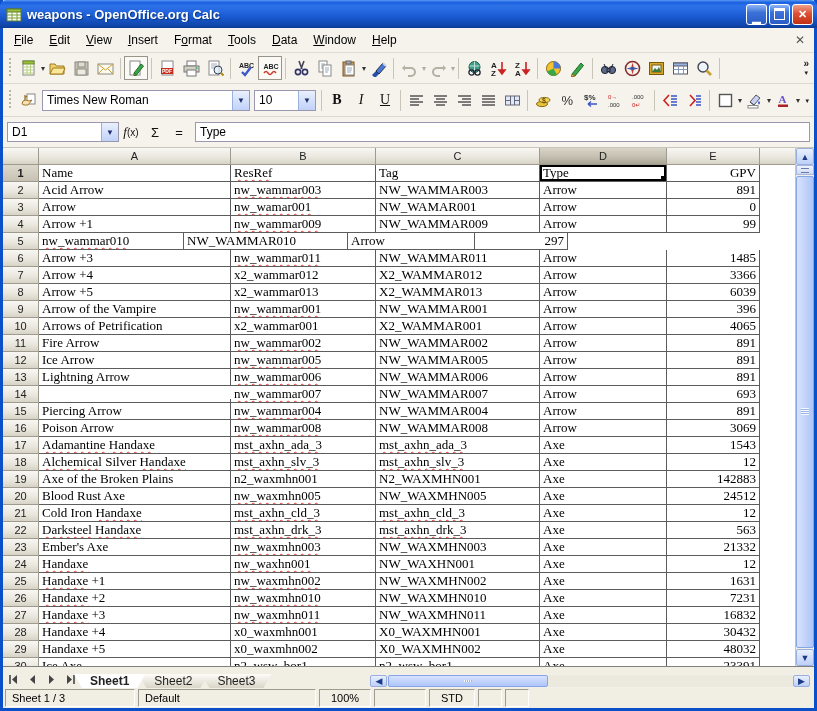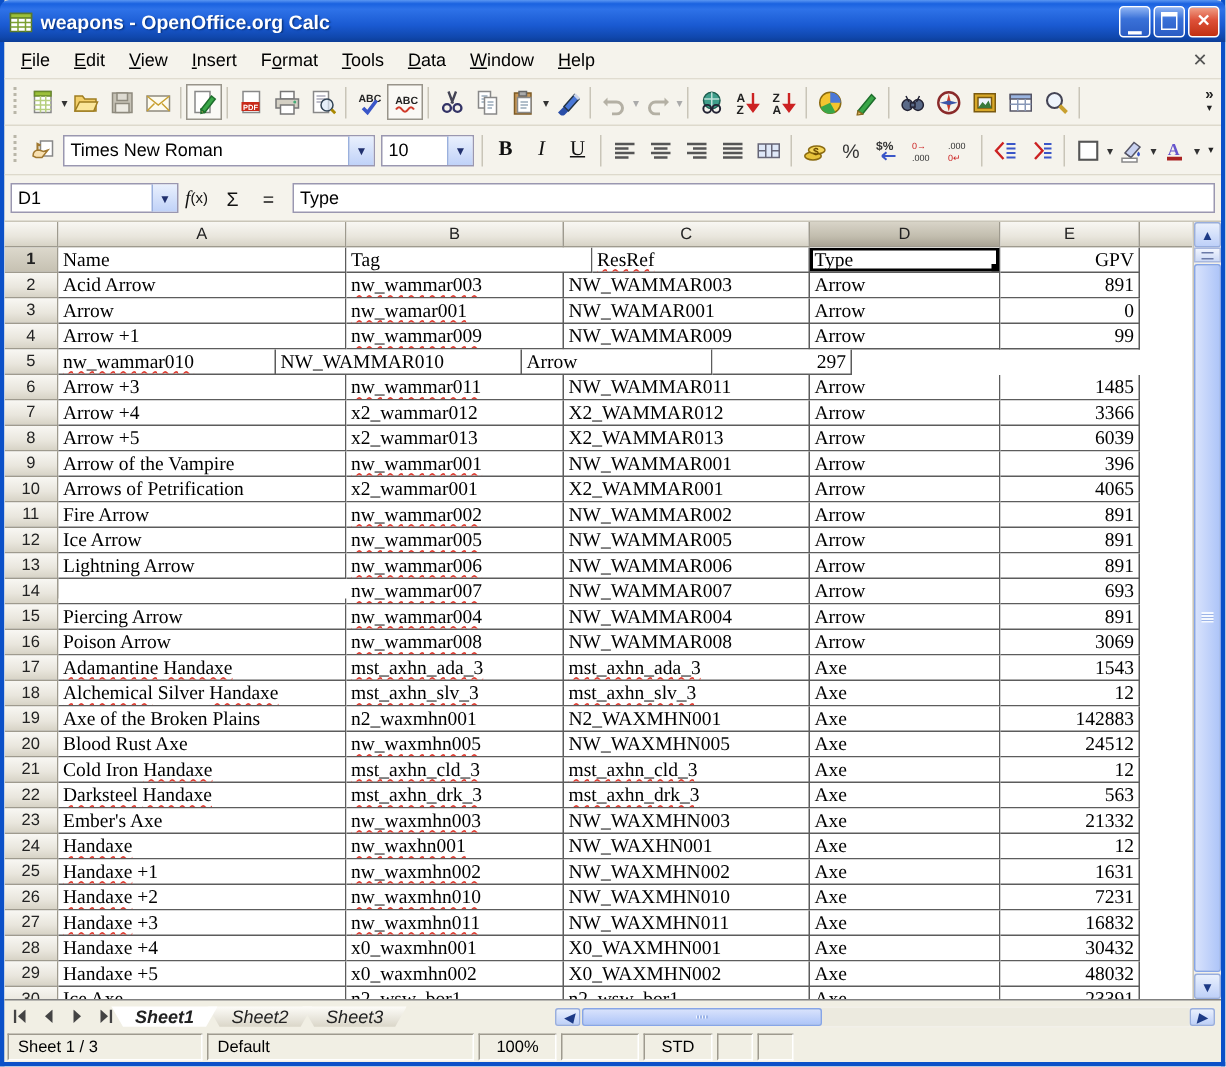--- a/index.html
+++ b/index.html
@@ -70,21 +70,21 @@
   .vscroll{width:18px;flex:0 0 18px;background:#f2f0e9;border-left:1px solid #c9c5b8;display:flex;flex-direction:column;}
   .sbtn{height:17px;flex:0 0 17px;background:linear-gradient(180deg,#e9f0fd,#bed0f8);border:1px solid #98aede;border-radius:2px;box-sizing:border-box;
     display:flex;align-items:center;justify-content:center;font-size:9px;color:#1c3a86;}
   .vsplit{height:10px;flex:0 0 10px;background:linear-gradient(180deg,#f0f4fe,#ccd9f6);border:1px solid #a8b8e0;box-sizing:border-box;
     display:flex;align-items:center;justify-content:center;}
   .vsplit i{display:block;width:8px;height:3px;border-top:1px solid #6b7aa8;border-bottom:1px solid #6b7aa8;}
   .vthumb{flex:1;margin:1px 0;background:linear-gradient(90deg,#d8e2fc,#aec5f8);border:1px solid #86a5e8;border-radius:2px;box-sizing:border-box;position:relative;}
   .vthumb::after{content:"";position:absolute;left:4px;right:4px;top:50%;height:7px;margin-top:-4px;
     background:repeating-linear-gradient(180deg,#f4f8ff 0 1px,#9cb4e8 1px 2px);}
   
-  .tabbar{height:21px;flex:0 0 21px;background:#f1efe4;border-top:1px solid #808080;display:flex;align-items:center;font-style:italic;}
+  .tabbar{height:21px;flex:0 0 21px;background:#f1efe4;border-top:1px solid #808080;display:flex;align-items:flex-end;}
   .navbtns{display:flex;align-items:center;padding:0 1px;}
   .navbtn{width:17px;height:17px;display:flex;align-items:center;justify-content:center;margin:0 1px;}
   .navbtn svg{width:9px;height:9px;}
   .tabs{display:flex;align-items:stretch;}
   .tab{padding:0 16px;display:flex;align-items:center;font-size:12px;color:#222;
     background:linear-gradient(180deg,#fdfcf8,#d9d5c7);clip-path:polygon(0 0,100% 0,calc(100% - 8px) 100%,8px 100%);margin-left:-7px;}
   .tab.active{background:#fff;font-weight:bold;z-index:2;}
   .tabfiller{width:90px;}
   .hsplit{width:7px;margin:2px 1px;background:linear-gradient(90deg,#fff 0 2px,#9a968a 2px 3px,#fff 3px 5px,#9a968a 5px 6px);}
   .hscroll{flex:1;display:flex;align-items:stretch;background:#f2f0e9;padding:1px 0;}
@@ -487,22 +487,22 @@
           <div class="colhdr" style="width: 145px; flex: 0 0 145px;">B</div>
           <div class="colhdr" style="width: 164px; flex: 0 0 164px;">C</div>
           <div class="colhdr sel" style="width: 127px; flex: 0 0 127px;">D</div>
           <div class="colhdr" style="width: 93px; flex: 0 0 93px;">E</div>
           <div class="fill"></div>
         </div>
       <div class="rows" id="rows">
           <div class="r">
             <div class="rowhdr sel">1</div>
             <div class="cell" style="width: 192px; flex: 0 0 192px;">Name</div>
+            <div class="cell" style="width: 145px; flex: 0 0 145px;"><span class="sp">ResRef</span></div>
             <div class="cell" style="width: 164px; flex: 0 0 164px;">Tag</div>
-            <div class="cell" style="width: 145px; flex: 0 0 145px;"><span class="sp">ResRef</span></div>
             <div class="cell selcell" style="width: 127px; flex: 0 0 127px;">Type</div>
             <div class="cell num" style="width: 93px; flex: 0 0 93px;">GPV</div>
           </div>
           <div class="r">
             <div class="rowhdr">2</div>
             <div class="cell" style="width: 192px; flex: 0 0 192px;">Acid Arrow</div>
             <div class="cell" style="width: 145px; flex: 0 0 145px;"><span class="sp">nw_wammar003</span></div>
             <div class="cell" style="width: 164px; flex: 0 0 164px;">NW_WAMMAR003</div>
             <div class="cell" style="width: 127px; flex: 0 0 127px;">Arrow</div>
             <div class="cell num" style="width: 93px; flex: 0 0 93px;">891</div>

